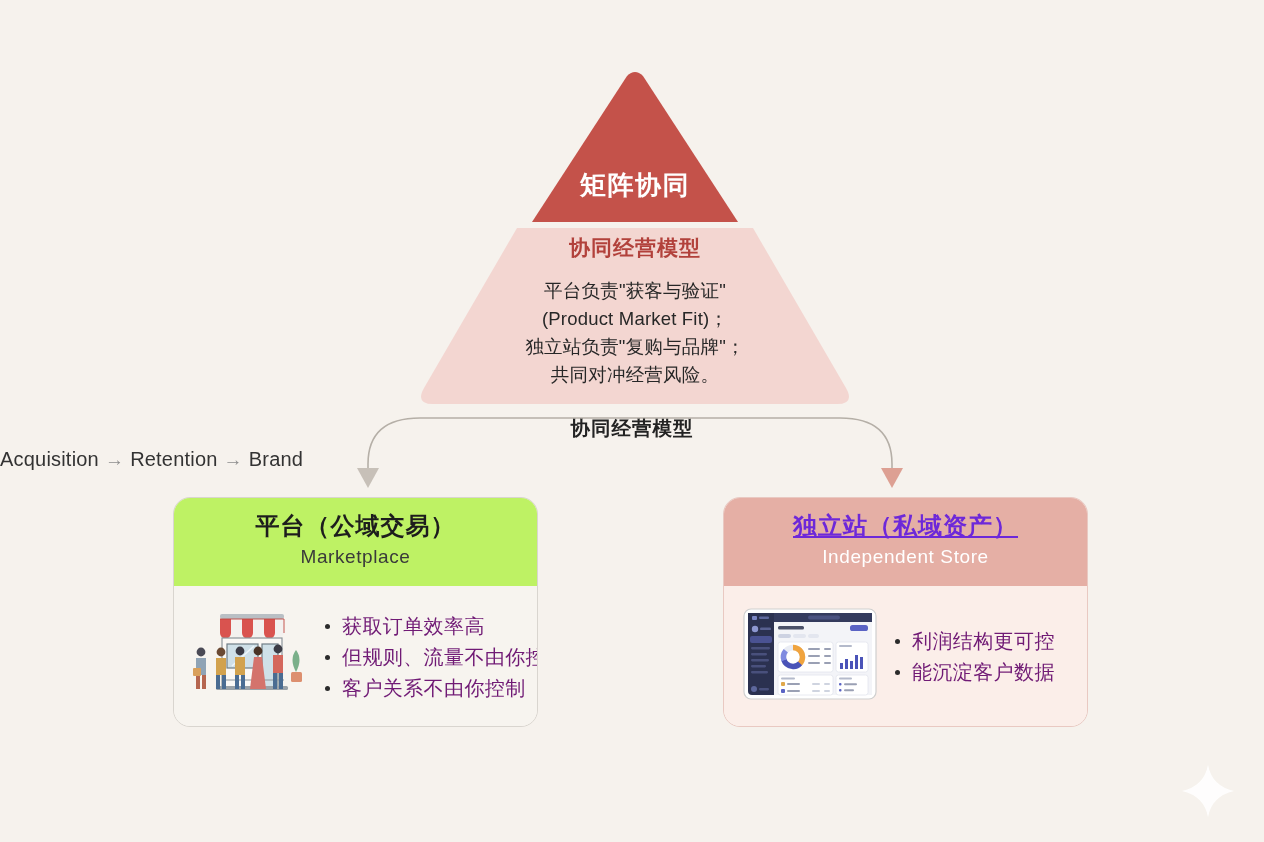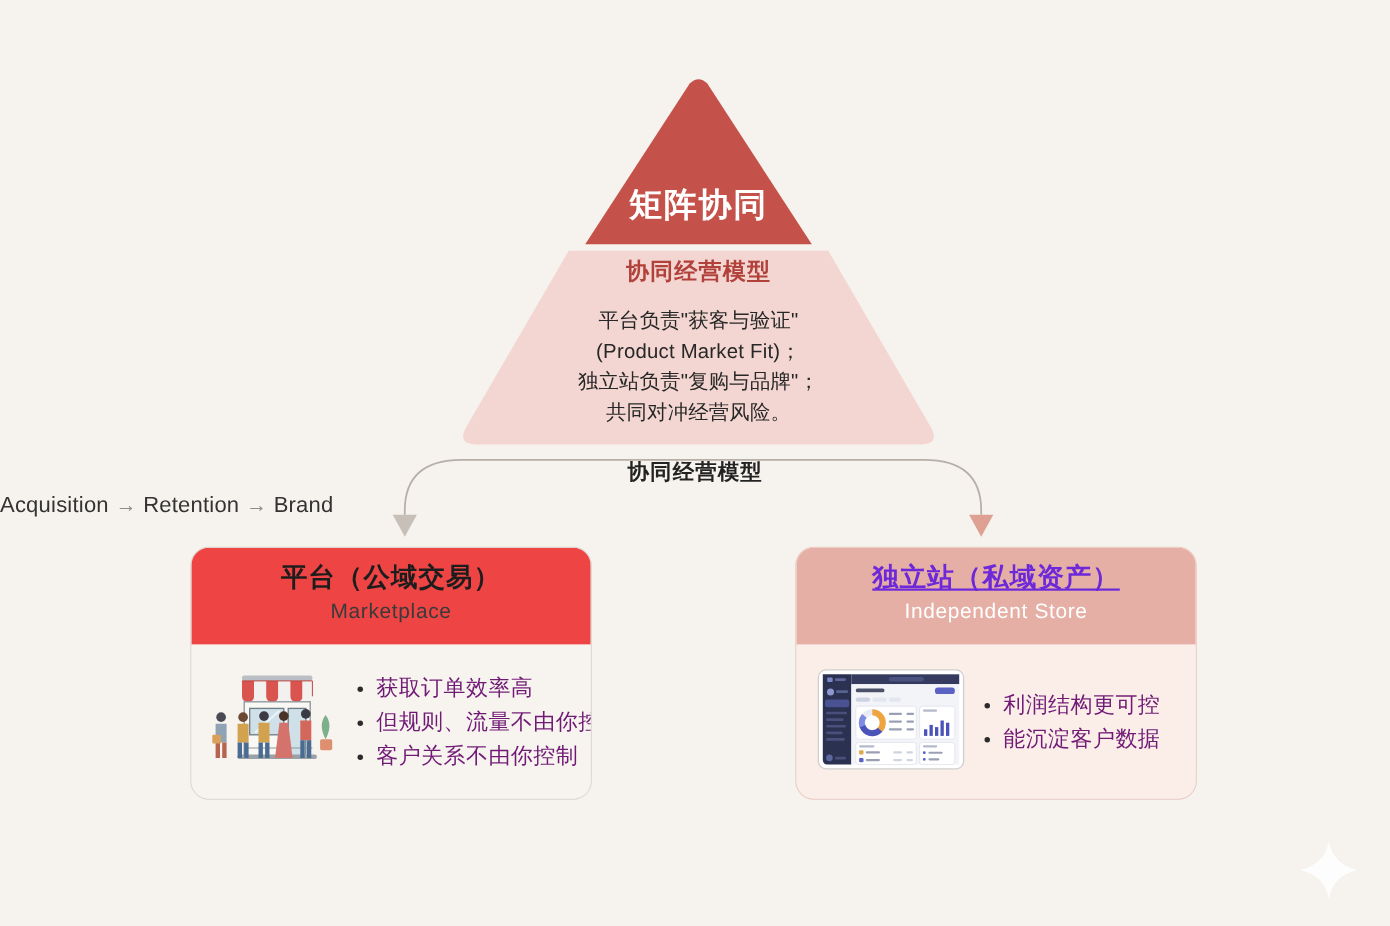--- a/index.html
+++ b/index.html
@@ -37,21 +37,21 @@
     width: 460px;
     height: 335px;
   }
   .pyr-top-label {
     position: absolute;
     left: 0;
     top: 102px;
     width: 460px;
     text-align: center;
     color: #ffffff;
-    font-size: 30px;
+    font-size: 26px;
     font-weight: 600;
     letter-spacing: 1.5px;
     line-height: 1;
     z-index: 3;
   }
   .pyr-sub-title {
     position: absolute;
     left: 0;
     top: 167px;
     width: 460px;
@@ -124,21 +124,21 @@
     background: #f7f3ee;
   }
   .card-left  { left: 173px; top: 497px; border: 1px solid #d9d5cf; }
   .card-right { left: 723px; top: 497px; border: 1px solid #e9c9c2; }
 
   .card-head {
     height: 88px;
     padding-top: 13px;
     text-align: center;
   }
-  .card-left .card-head  { background: #ef4444; }
+  .card-left .card-head  { background: #bef264; }
   .card-right .card-head { background: #e5afa5; }
 
   .card-title {
     font-size: 24px;
     font-weight: 600;
     letter-spacing: 1px;
     line-height: 1.25;
   }
   .card-left .card-title  { color: #1d1d1d; }
   .card-right .card-title { color: #6d28d9; text-decoration: underline; }

